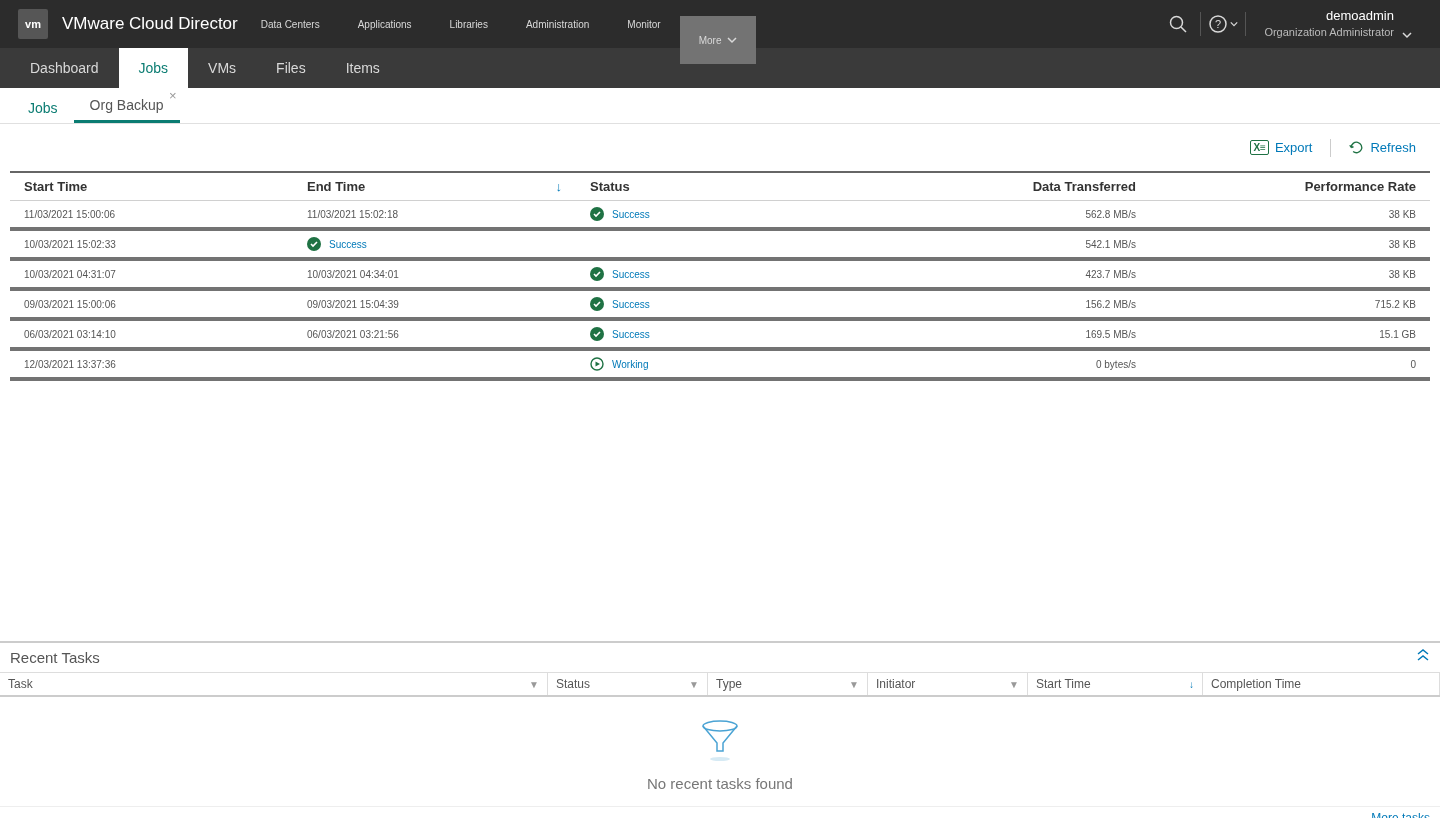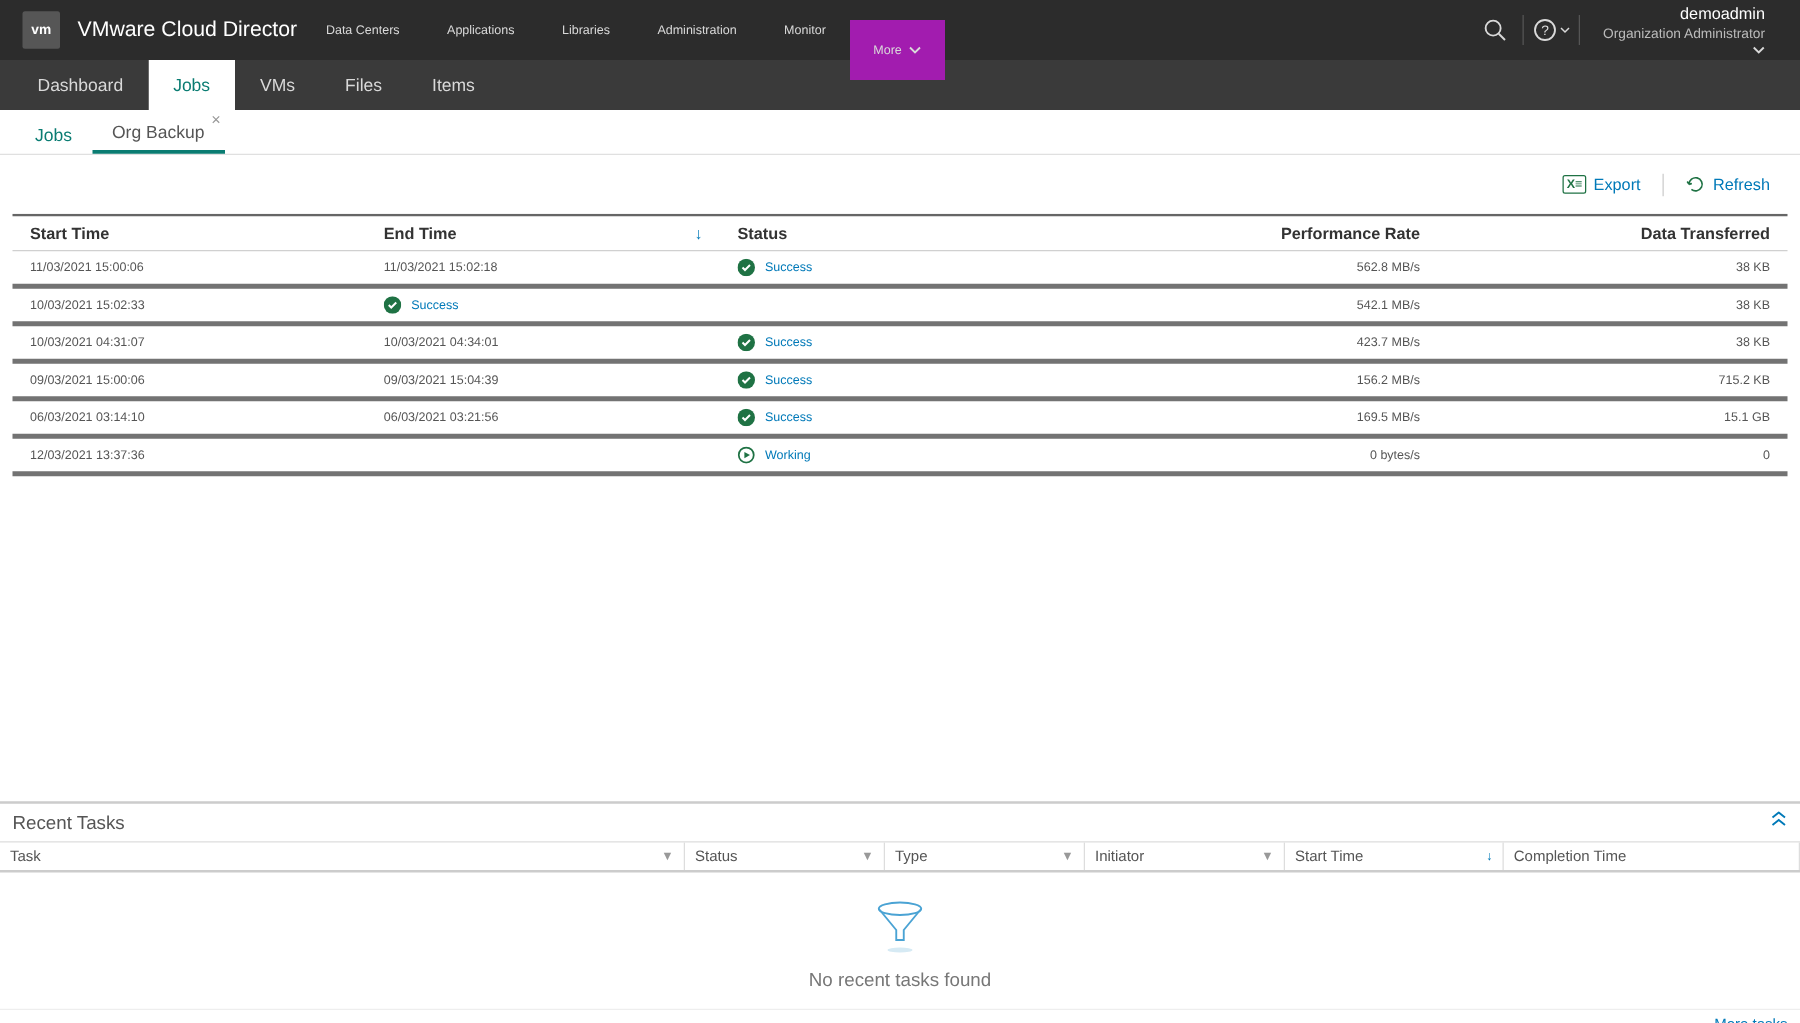--- a/index.html
+++ b/index.html
@@ -3,26 +3,26 @@
 <meta charset="utf-8">
 <style>
 * { margin: 0; padding: 0; box-sizing: border-box; }
 body { font-family: "Helvetica Neue", Arial, sans-serif; font-size: 13px; color: #333; background: #fff; }
 
 .topbar { background: #2c2c2c; color: #fff; height: 48px; display: flex; align-items: center; padding: 0 18px 0 0; }
 .logo-box { width: 30px; height: 30px; background: #565656; display:flex; align-items:center; justify-content:center; font-weight:bold; font-size:11px; margin-left:18px; margin-right:14px; border-radius:2px;}
 .app-title { font-size: 17px; font-weight: 500; margin-right: 4px; }
 .nav-primary { display:flex; align-items:center; height:48px; }
 .nav-primary .nav-item { padding: 0 19px; height:48px; display:flex; align-items:center; color:#d9d9d9; font-size:10px; cursor:pointer; }
-.nav-primary .nav-item.more { background:#a21caf;margin-top:32px; }
+.nav-primary .nav-item.more { background:#737373;margin-top:32px; }
 .nav-primary .nav-item.more svg { margin-left:6px; }
 .topbar-right { margin-left:auto; display:flex; align-items:center; height:48px; }
 .topbar-right .icon-btn { width:44px; height:48px; display:flex; align-items:center; justify-content:center; cursor:pointer; color:#d9d9d9; position:relative;}
 .topbar-right .sep { width:1px; height:24px; background:#555; }
-.user-block { padding-left:18px; padding-right:10px; text-align:right; line-height:1.3; cursor:pointer; display:flex; align-items:flex-end;flex-direction:column; }
+.user-block { padding-left:18px; padding-right:10px; text-align:right; line-height:1.3; cursor:pointer; display:flex; align-items:flex-end; }
 .user-block .uname { font-size:13px; color:#fff; }
 .user-block .urole { font-size:11px; color:#bbb; }
 .user-block svg { margin-left:8px; }
 
 .subnav { background:#3a3a3a; height:40px; display:flex; align-items:stretch; padding-left:10px; }
 .subnav .sub-item { padding:0 20px; display:flex; align-items:center; color:#d9d9d9; font-size:14px; cursor:pointer; }
 .subnav .sub-item.active { background:#fff; color:#0a7c72; }
 
 .tabbar { display:flex; padding-left:12px; border-bottom:1px solid #e0e0e0; height:36px; align-items:flex-end; }
 .tabbar .tab { padding:9px 16px 7px; font-size:14px; color:#555; cursor:pointer; position:relative; }
@@ -146,22 +146,22 @@
   </div>
 
   <div class="grid grid-scroll">
     <div class="grid-header">
       <div class="cell c-start">Start Time</div>
       <div class="cell c-end">
         <span>End Time</span>
         <span class="sort-icon">↓</span>
       </div>
       <div class="cell c-status">Status</div>
+      <div class="cell c-data">Data Transferred</div>
       <div class="cell c-perf">Performance Rate</div>
-      <div class="cell c-data">Data Transferred</div>
     </div>
     <div id="grid-rows">
         <div class="grid-row">
           <div class="cell c-start">11/03/2021 15:00:06</div>
           <div class="cell c-end">11/03/2021 15:02:18</div>
           <div class="cell c-status">
             <span class="status-icon">
               <svg width="14" height="14" viewBox="0 0 14 14">
                 <circle cx="7" cy="7" r="7" fill="#1f7244"></circle>
                 <path d="M4 7 L6 9 L10 5" stroke="#fff" stroke-width="1.6" fill="none"></path>

